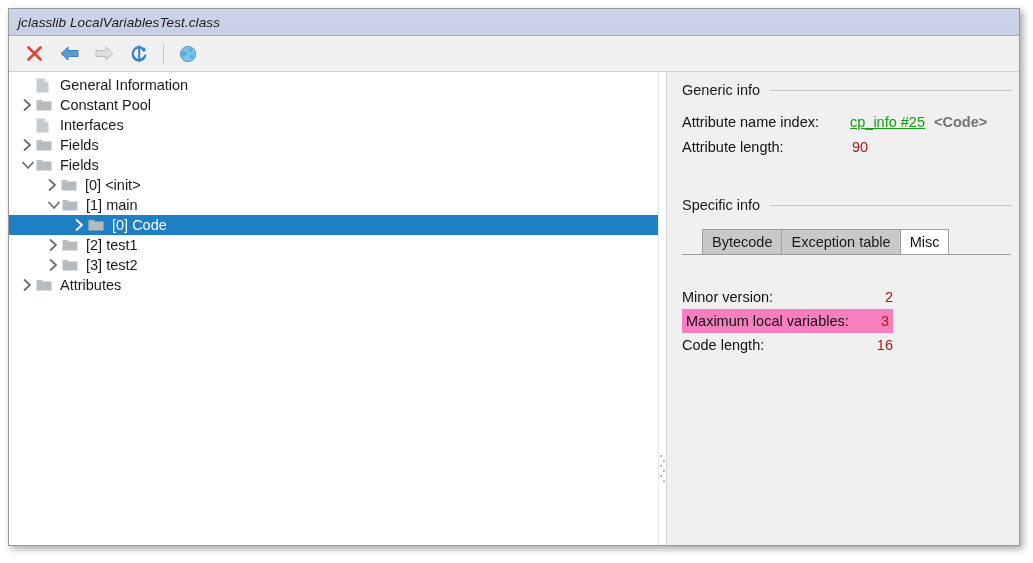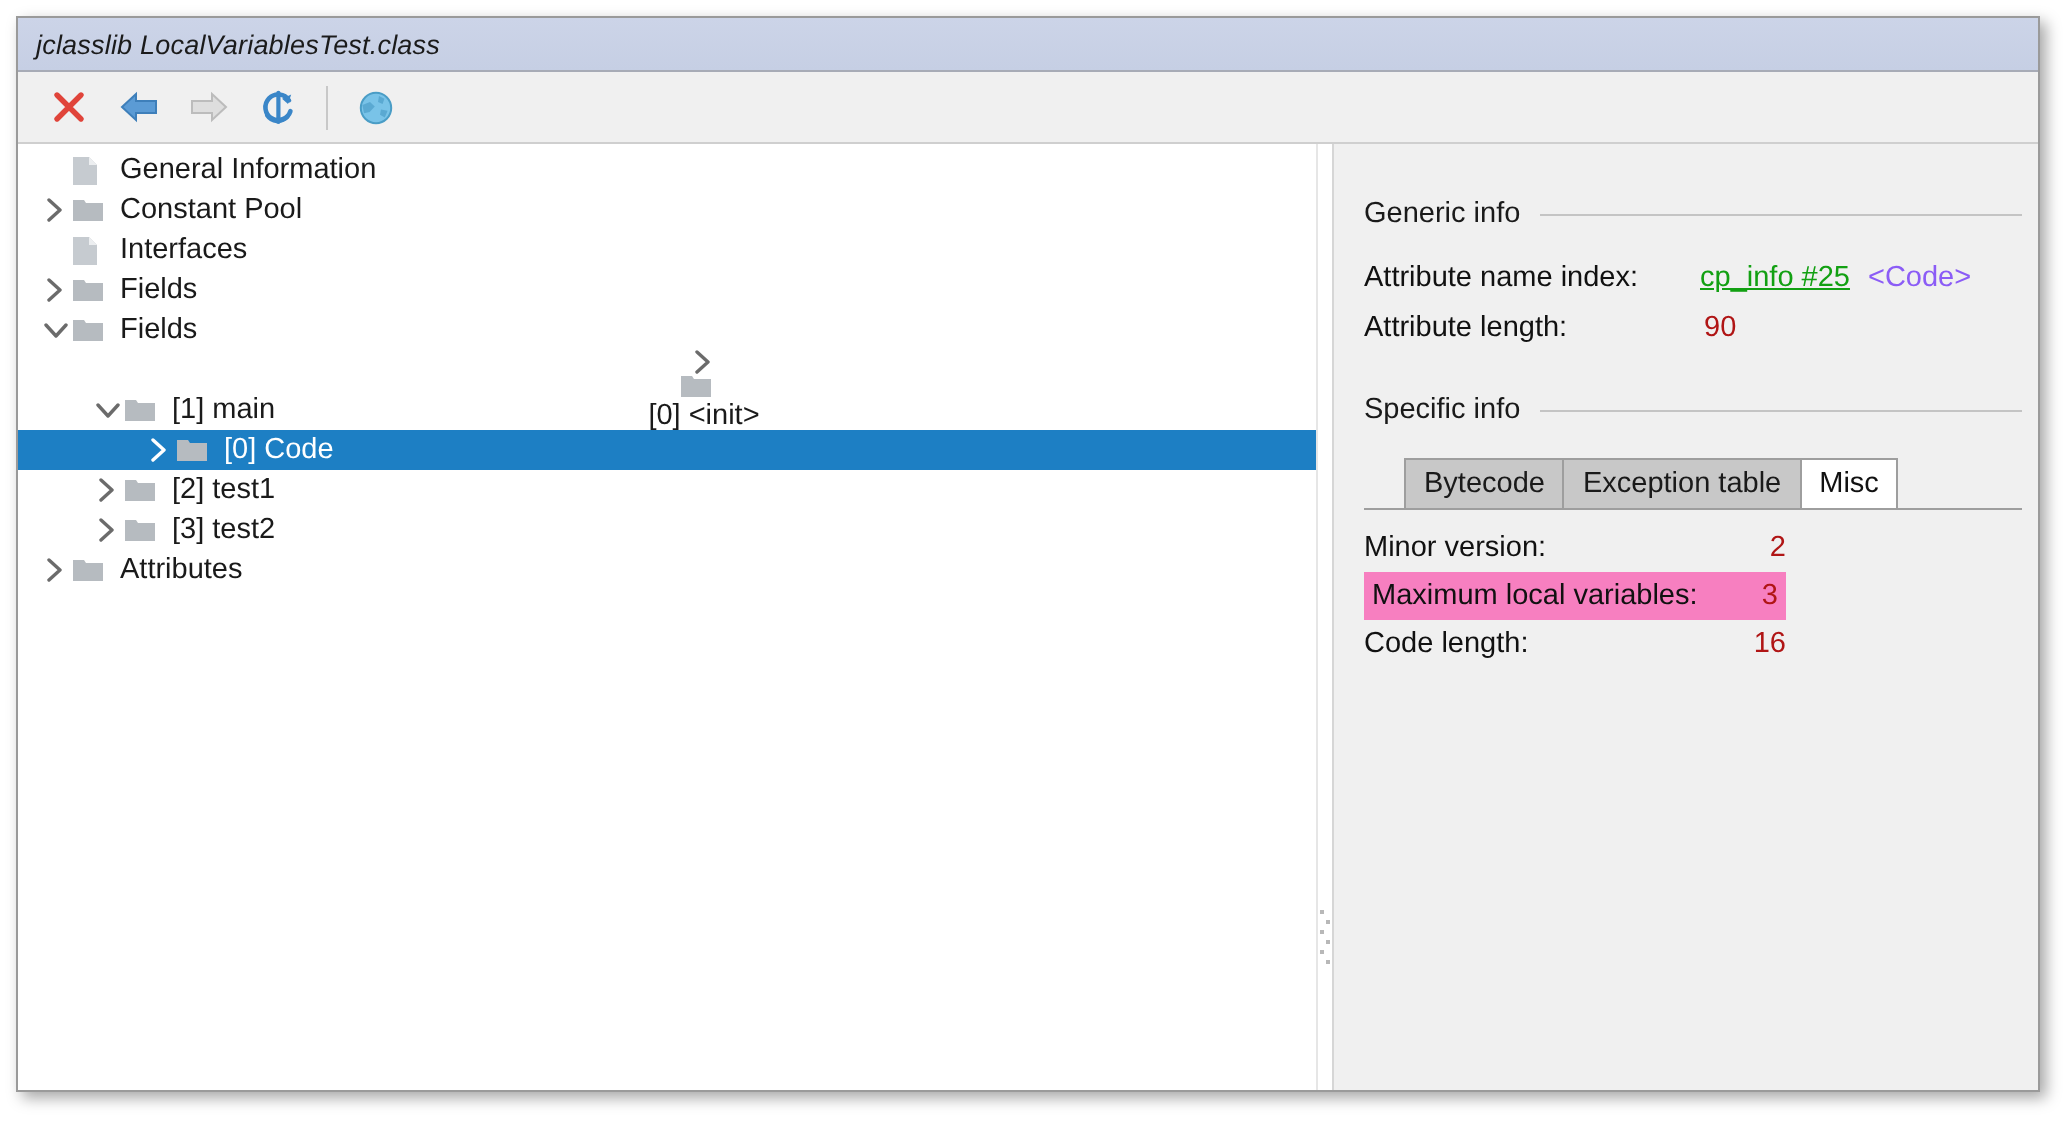--- a/index.html
+++ b/index.html
@@ -164,24 +164,24 @@
     align-items: center;
     font-size: 14.5px;
     height: 22px;
   }
   .kv-key { color: #111111; }
   .kv-val { color: #b01515; }
   .kv-link {
     color: #12a012;
     text-decoration: underline;
   }
-  .kv-extra { color: #8b5cf6; }
-
-  
-  #generic-info { position: absolute; left: 15px; top: 27px; right: 8px; }
+  .kv-extra { color: #737373; font-weight: bold; }
+
+  
+  #generic-info { position: absolute; left: 15px; top: 10px; right: 8px; }
   #generic-info .section-head { margin-bottom: 13px; }
   #gi-row1 { margin-bottom: 3px; }
   #gi-row1 .kv-key { width: 168px; }
   #gi-row2 .kv-key { width: 168px; }
   #gi-row2 .kv-val { padding-left: 2px; }
 
   
   #specific-info { position: absolute; left: 15px; top: 125px; right: 8px; }
   #specific-info .section-head { margin-bottom: 15px; }
 
@@ -207,21 +207,21 @@
   .tab + .tab { border-left: none; }
   .tab.active {
     background: #ffffff;
     color: #111111;
   }
   .tabline {
     height: 1px;
     background: #9e9e9e;
     margin-top: 0;
   }
-  .tab-body { padding-top: 7px; }
+  .tab-body { padding-top: 30px; }
 
   .misc-row {
     display: flex;
     align-items: center;
     font-size: 14.5px;
     height: 24px;
     width: 211px;
     box-sizing: border-box;
   }
   .misc-row .mkey { flex: 1; color: #111111; }
@@ -336,21 +336,21 @@
               </svg>
             </span>
             <span class="node-icon">
               <svg width="16" height="13" viewBox="0 0 16 13" aria-hidden="true">
                 <path d="M0.5 2.5 L0.5 1 L6 1 L7 2.5 Z" fill="#b6bbc0"></path>
                 <rect x="0.5" y="2.5" width="15" height="9" fill="#b6bbc0"></rect>
               </svg>
             </span>
             <span class="node-label">Fields</span>
           </div>
-          <div class="tree-row" style="padding-left: 35px; flex-direction: column;">
+          <div class="tree-row" style="padding-left: 35px;">
             <span class="twisty" style="color: rgb(107, 107, 107);">
               <svg width="9" height="12" viewBox="0 0 9 12" aria-hidden="true">
                 <path d="M1.5 1 L7 6 L1.5 11" fill="none" stroke="currentColor" stroke-width="1.7" stroke-linecap="round" stroke-linejoin="round"></path>
               </svg>
             </span>
             <span class="node-icon">
               <svg width="16" height="13" viewBox="0 0 16 13" aria-hidden="true">
                 <path d="M0.5 2.5 L0.5 1 L6 1 L7 2.5 Z" fill="#b6bbc0"></path>
                 <rect x="0.5" y="2.5" width="15" height="9" fill="#b6bbc0"></rect>
               </svg>

